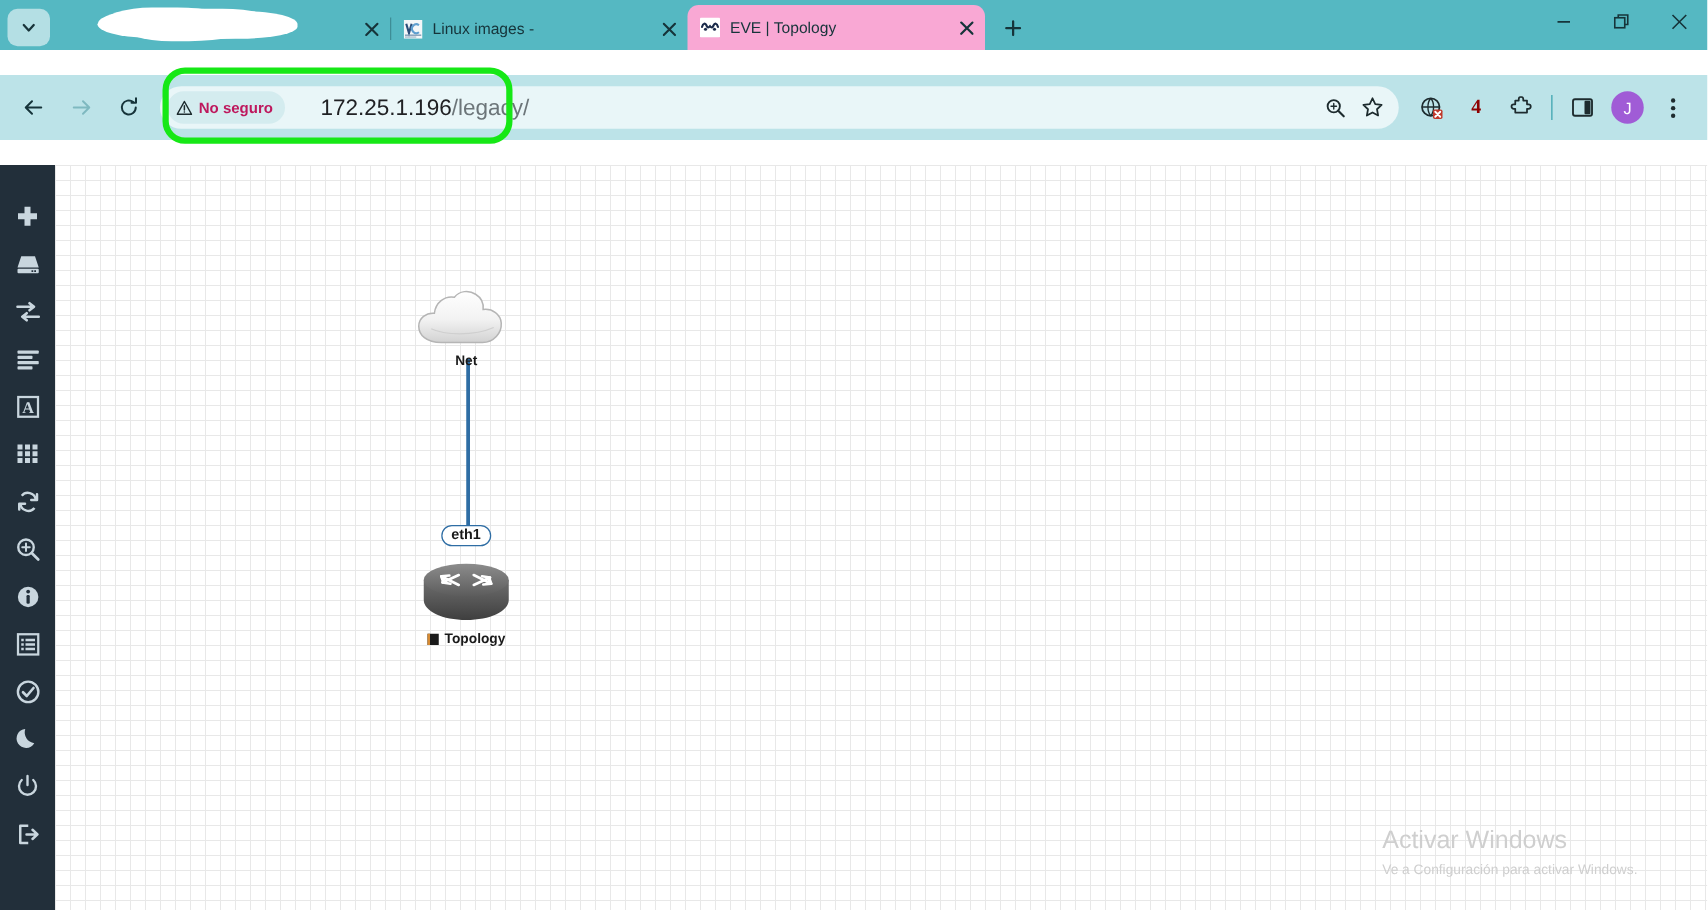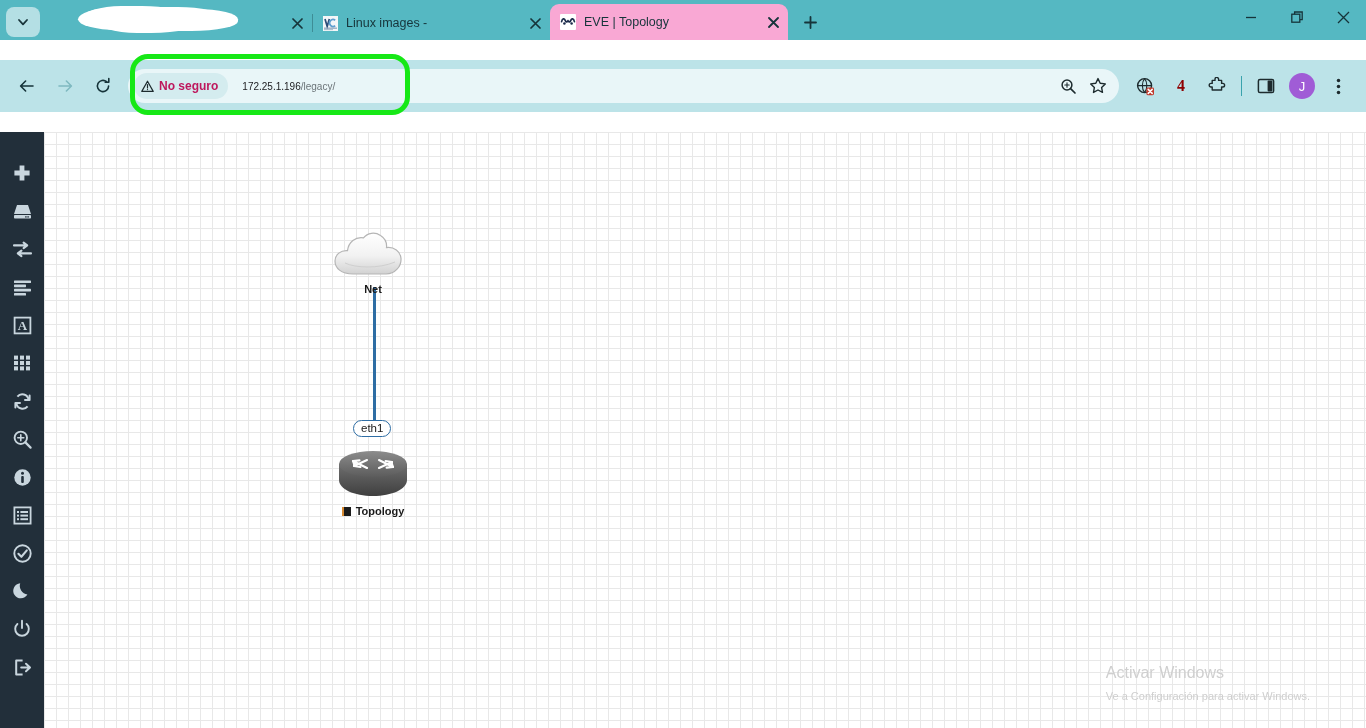--- a/index.html
+++ b/index.html
@@ -149,22 +149,22 @@
     margin-left: 2px;
   }
   #security-chip-label {
     font-size: 12px;
     font-weight: bold;
     color: #be185d;
     margin-left: 5px;
     white-space: nowrap;
   }
   #url-text {
-    margin-left: 14px;
-    font-size: 10px;
+    margin-left: 28px;
+    font-size: 18px;
     color: #202124;
     white-space: nowrap;
   }
   #url-text .url-path { color: #6c7579; }
 
   #omnibox-right {
     margin-left: auto;
     display: flex;
     align-items: center;
   }
@@ -289,35 +289,35 @@
   }
 
   #iface-label-eth1 {
     position: absolute;
     left: 309px; top: 288px;
     padding: 1px 7px 2px;
     background: #ffffff;
     border: 1.6px solid #2e6da4;
     border-radius: 10px;
     font-size: 11.5px;
-    font-weight: normal;
+    font-weight: bold;
     color: #1a1a1a;
     cursor: pointer;
     z-index: 4;
   }
 
   #watermark {
     position: absolute;
     right: 56px; bottom: 22px;
     text-align: left;
     color: #cfcfcf;
     user-select: none;
     pointer-events: none;
   }
-  #watermark-title { font-size: 16px; line-height: 27px; }
+  #watermark-title { font-size: 20px; line-height: 27px; }
   #watermark-sub   { font-size: 11px; line-height: 20px; }
 </style>
 </head>
 <body>
 
 <div id="browser-window">
 
   <div id="tab-strip">
 
     <div class="tab-list-btn">

